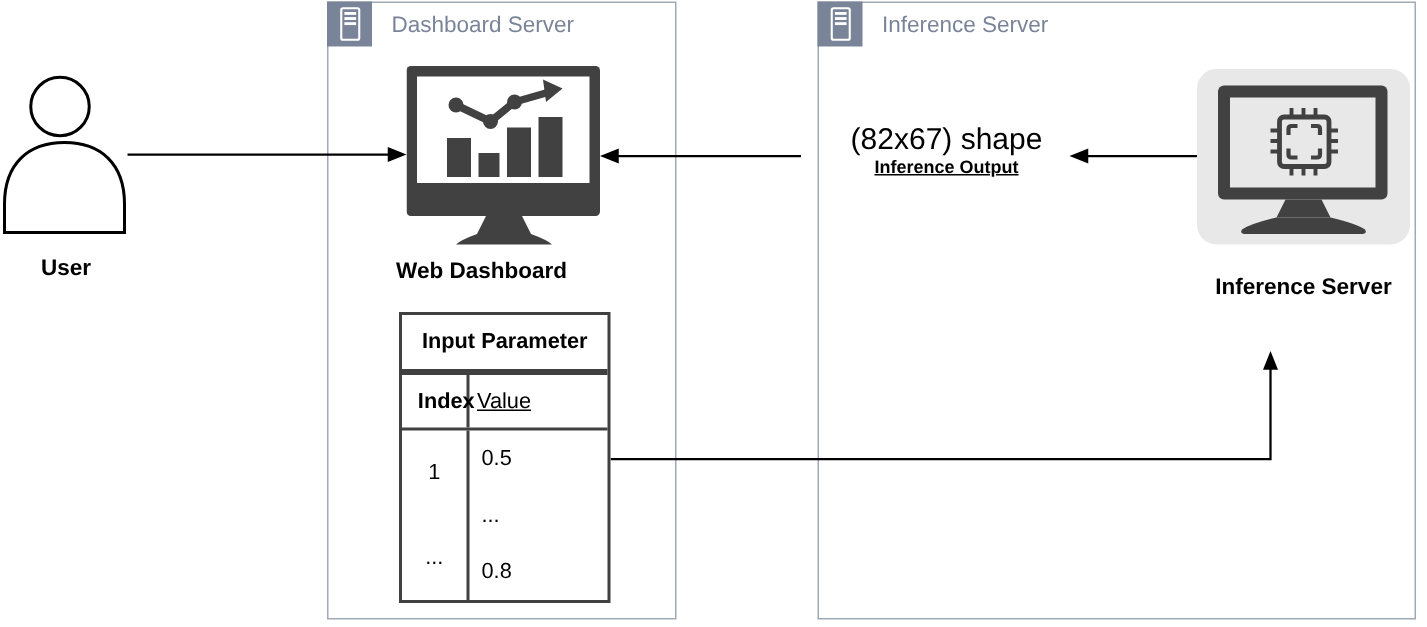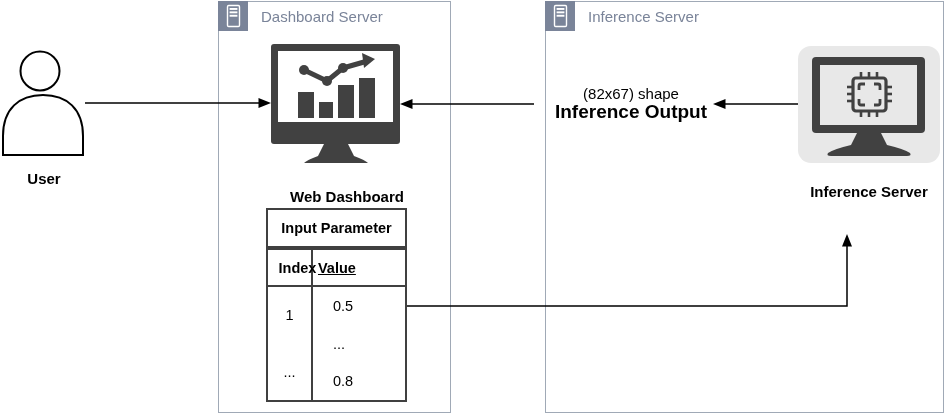--- a/index.html
+++ b/index.html
@@ -22,53 +22,53 @@
     position:absolute;left:42px;top:6px;font-size:15px;color:#7A8499;white-space:nowrap;text-align:center;
   }
 
   
   .node-label{
     position:absolute;font-weight:700;font-size:15px;text-align:center;z-index:3;
   }
   .edge-label{
     position:absolute;z-index:3;text-align:center;line-height:17.5px;
   }
-  .edge-label .l1{font-size:15px;}
-  .edge-label .l2{font-size:19px;font-weight:700;}
+  .edge-label .l1{font-size:20px;}
+  .edge-label .l2{font-size:12px;font-weight:700;text-decoration:underline;}
 
   
   .ptable{
     position:absolute;left:266px;top:208px;width:141px;height:194px;z-index:3;
     border:2px solid #404040;box-sizing:border-box;background:#fff;
     font-size:14.5px;display:flex;flex-direction:column;
   }
   .ptable-title{
     height:40px;border-bottom:4px solid #404040;box-sizing:border-box;
     display:flex;align-items:center;justify-content:center;font-weight:700;
   }
   .ptable-cols{
     height:37px;border-bottom:2px solid #404040;box-sizing:border-box;display:flex;
   }
   .ptable-col-index{
     width:45px;border-right:2px solid #404040;box-sizing:border-box;
     display:flex;align-items:center;justify-content:center;font-weight:700;padding-left:16px;
   }
   .ptable-col-value{
-    flex:1;display:flex;align-items:center;padding-left:5px;font-weight:700;
+    flex:1;display:flex;align-items:center;padding-left:5px;font-weight:400;
     text-decoration:underline;
   }
   .ptable-body{flex:1;display:flex;}
   .ptable-body-index{
     width:45px;border-right:2px solid #404040;box-sizing:border-box;
     display:flex;flex-direction:column;
   }
   .ptable-body-value{flex:1;display:flex;flex-direction:column;}
   .ptable-cell{flex:1;display:flex;align-items:center;}
   .ptable-body-index .ptable-cell{justify-content:center;}
-  .ptable-body-value .ptable-cell{padding-left:20px;}
+  .ptable-body-value .ptable-cell{padding-left:8px;}
 
   svg{display:block;}
   .icon-layer{z-index:3;}
   .edge-layer{position:absolute;left:0;top:0;z-index:2;pointer-events:none;}
 </style>
 </head>
 <body>
 
 <div class="canvas">
 
@@ -132,21 +132,21 @@
 
     <polyline points="33,26 56,37 72,24 93,18" fill="none" stroke="#414141" stroke-width="5" stroke-linejoin="round"></polyline>
     <circle cx="33" cy="26" r="5" fill="#414141"></circle>
     <circle cx="56" cy="37" r="5" fill="#414141"></circle>
     <circle cx="72" cy="24" r="5" fill="#414141"></circle>
     <polygon points="104,15 91,9 93,24" fill="#414141"></polygon>
 
     <polygon points="53,100 77,100 83,112 47,112" fill="#414141"></polygon>
     <path d="M47 112 Q36 116 33 119 L97 119 Q94 116 83 112 Z" fill="#414141"></path>
   </svg>
-  <div class="node-label" style="left:267px;top:172px;width:160px;margin-top:16px;">Web Dashboard</div>
+  <div class="node-label" style="left:241px;top:172px;width:160px;">Web Dashboard</div>
 
   <div class="edge-label" style="left:546px;top:85px;width:170px;">
     <div class="l1">(82x67) shape</div>
     <div class="l2">Inference Output</div>
   </div>
 
   <svg class="abs icon-layer" style="left:798px;top:46px;" width="142" height="118" viewBox="0 0 142 118">
     <rect x="0" y="0" width="142" height="117" rx="13" fill="#E8E8E8"></rect>
     <rect x="14" y="11" width="113" height="76" rx="4" fill="#414141"></rect>
     <rect x="22" y="19" width="97" height="60" fill="#E8E8E8"></rect>

